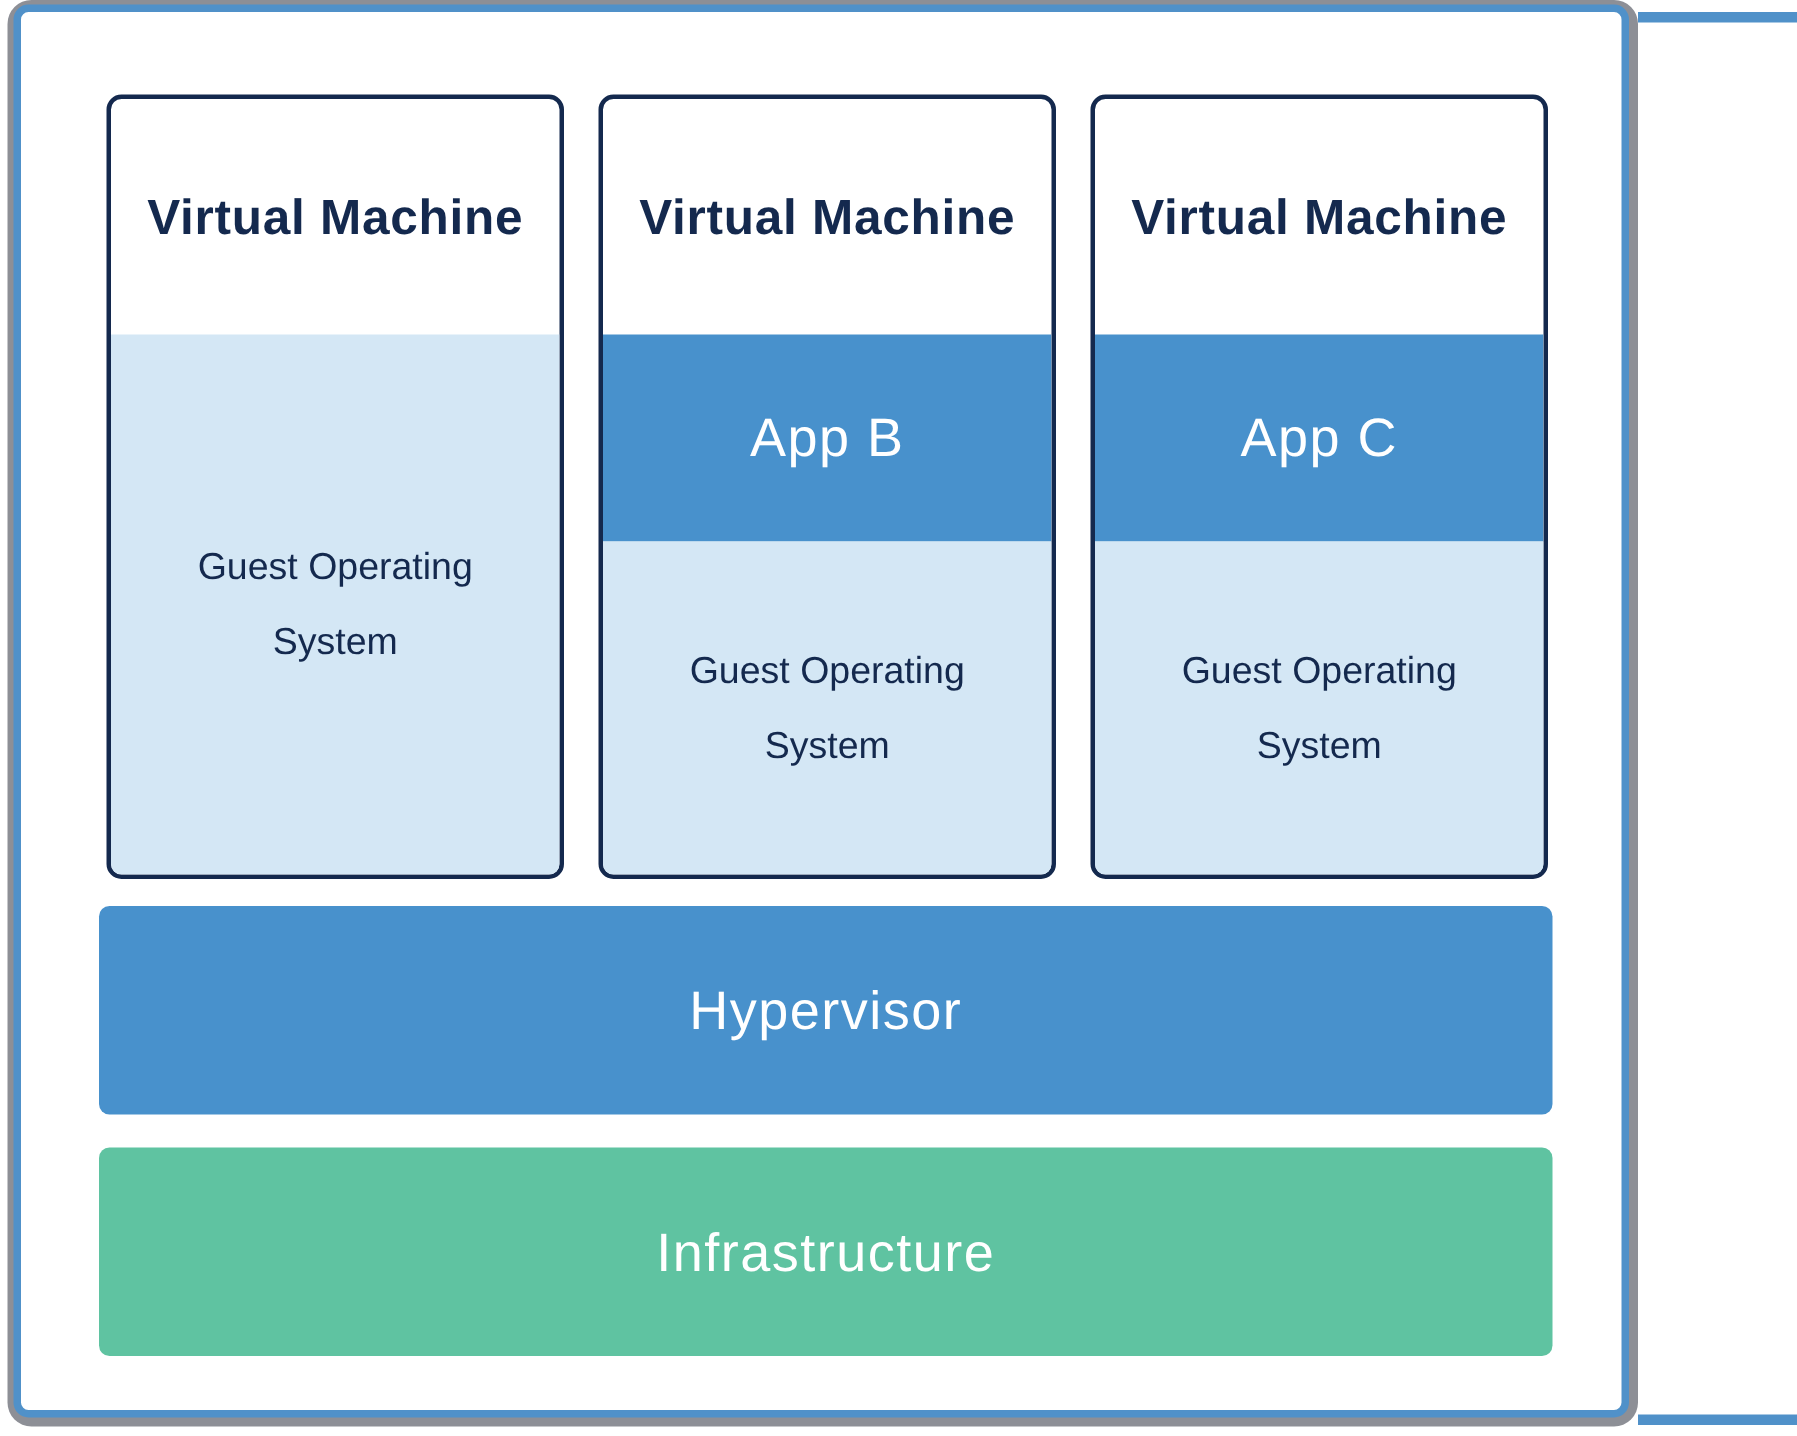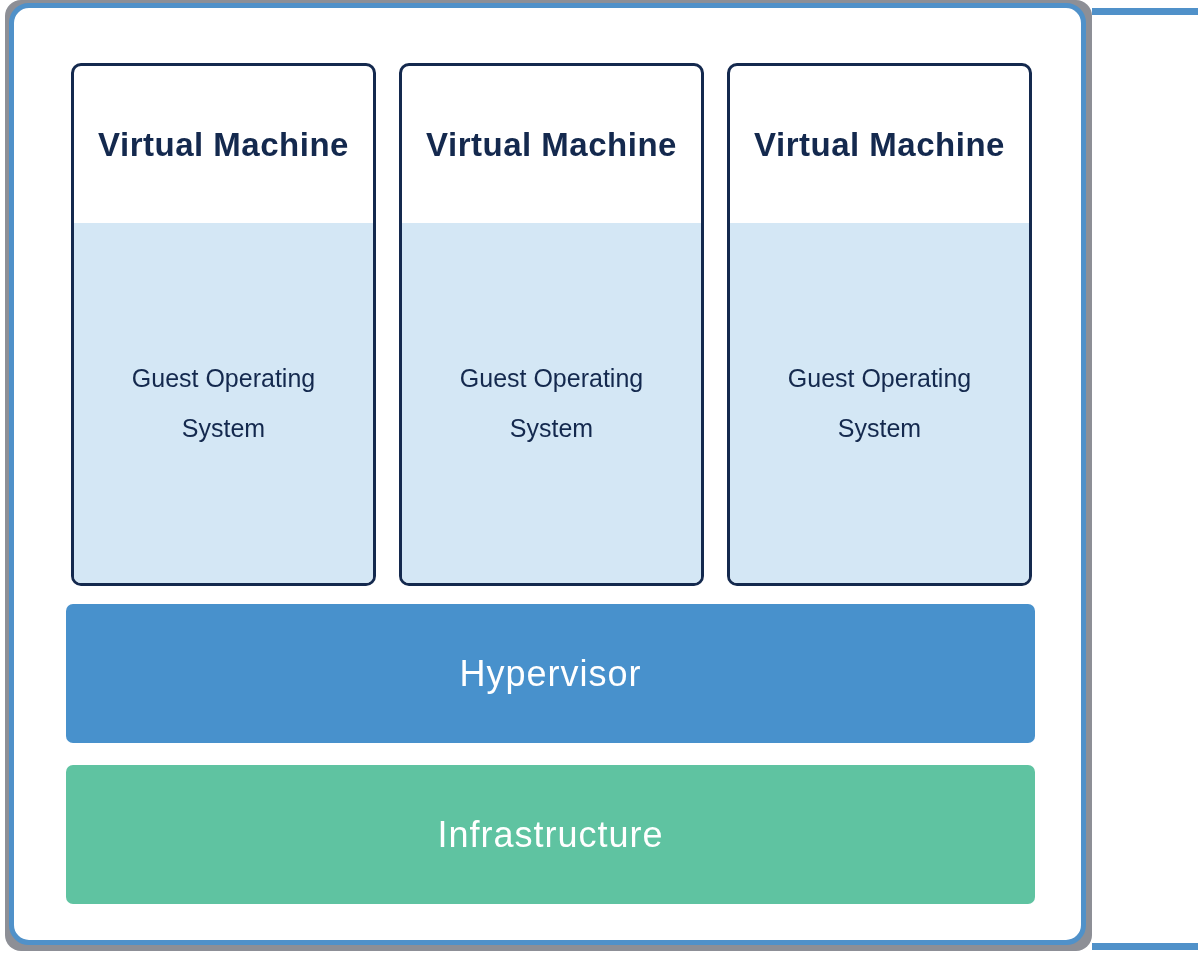--- a/index.html
+++ b/index.html
@@ -28,21 +28,21 @@
   
   .main-panel {
     position: absolute;
     left: 9px;
     top: 3px;
     width: 1077px;
     height: 942px;
     box-sizing: border-box;
     background: #ffffff;
     border: 5px solid var(--panel-border-blue, #5091c9);
-    border-radius: 20px;
+    border-radius: 10px;
   }
   
   .side-panel {
     position: absolute;
     left: 1092px;
     top: 8px;
     width: 300px;
     height: 942px;
     box-sizing: border-box;
     background: #ffffff;
@@ -141,29 +141,31 @@
       </div>
       <div class="vm-os">
         <div class="vm-os-text">Guest Operating System</div>
       </div>
     </div>
 
     <div class="vm-card c2">
       <div class="vm-header">
         <div class="vm-title">Virtual Machine</div>
       </div>
+      <div class="vm-app">App B</div>
       <div class="vm-os">
         <div class="vm-os-text">Guest Operating System</div>
       </div>
     </div>
 
     <div class="vm-card c3">
       <div class="vm-header">
         <div class="vm-title">Virtual Machine</div>
       </div>
+      <div class="vm-app">App C</div>
       <div class="vm-os">
         <div class="vm-os-text">Guest Operating System</div>
       </div>
     </div>
 
     <div class="layer infrastructure">Infrastructure</div>
 
     <div class="layer hypervisor">Hypervisor</div>
 
   </div>

